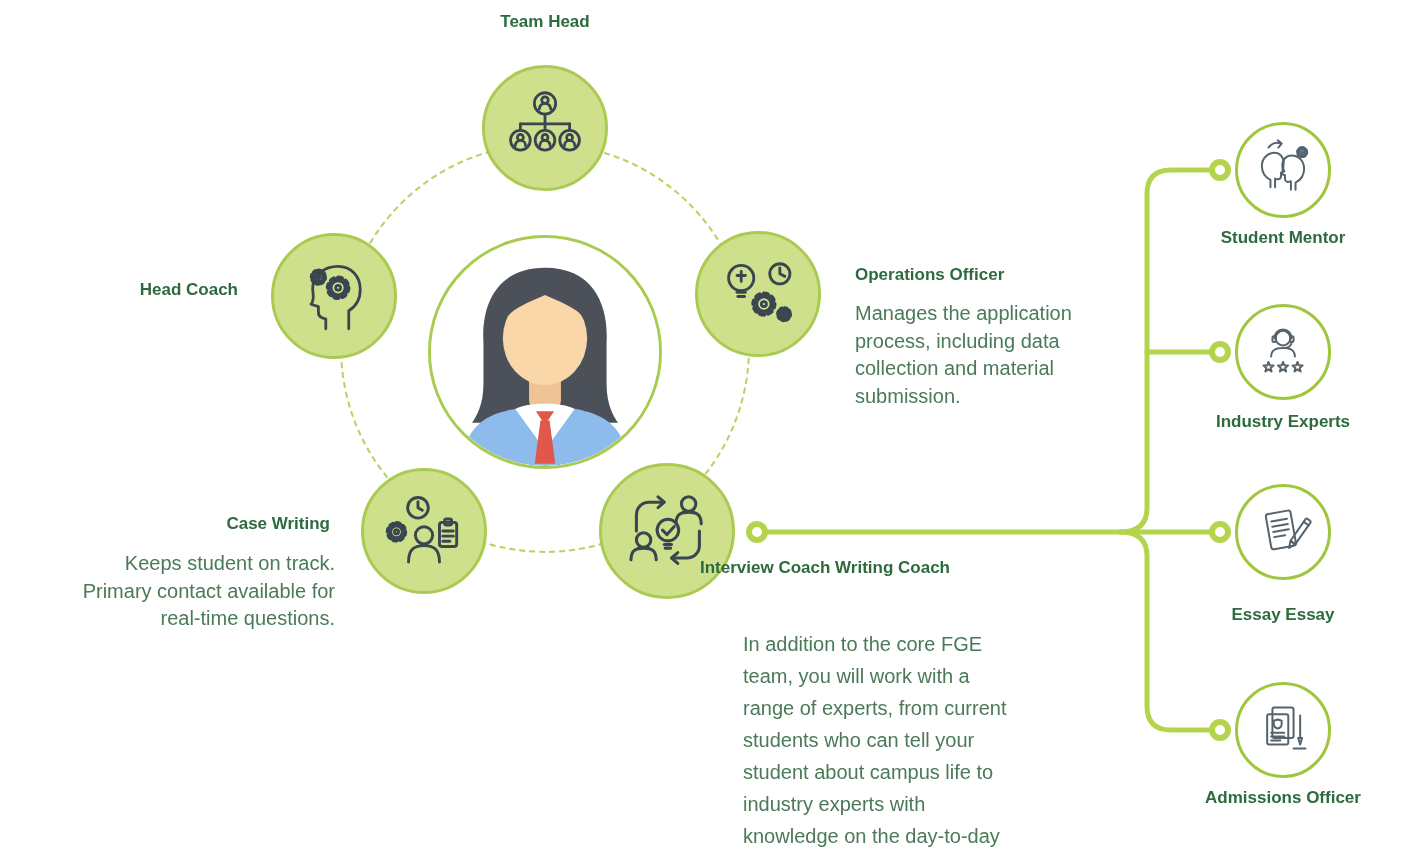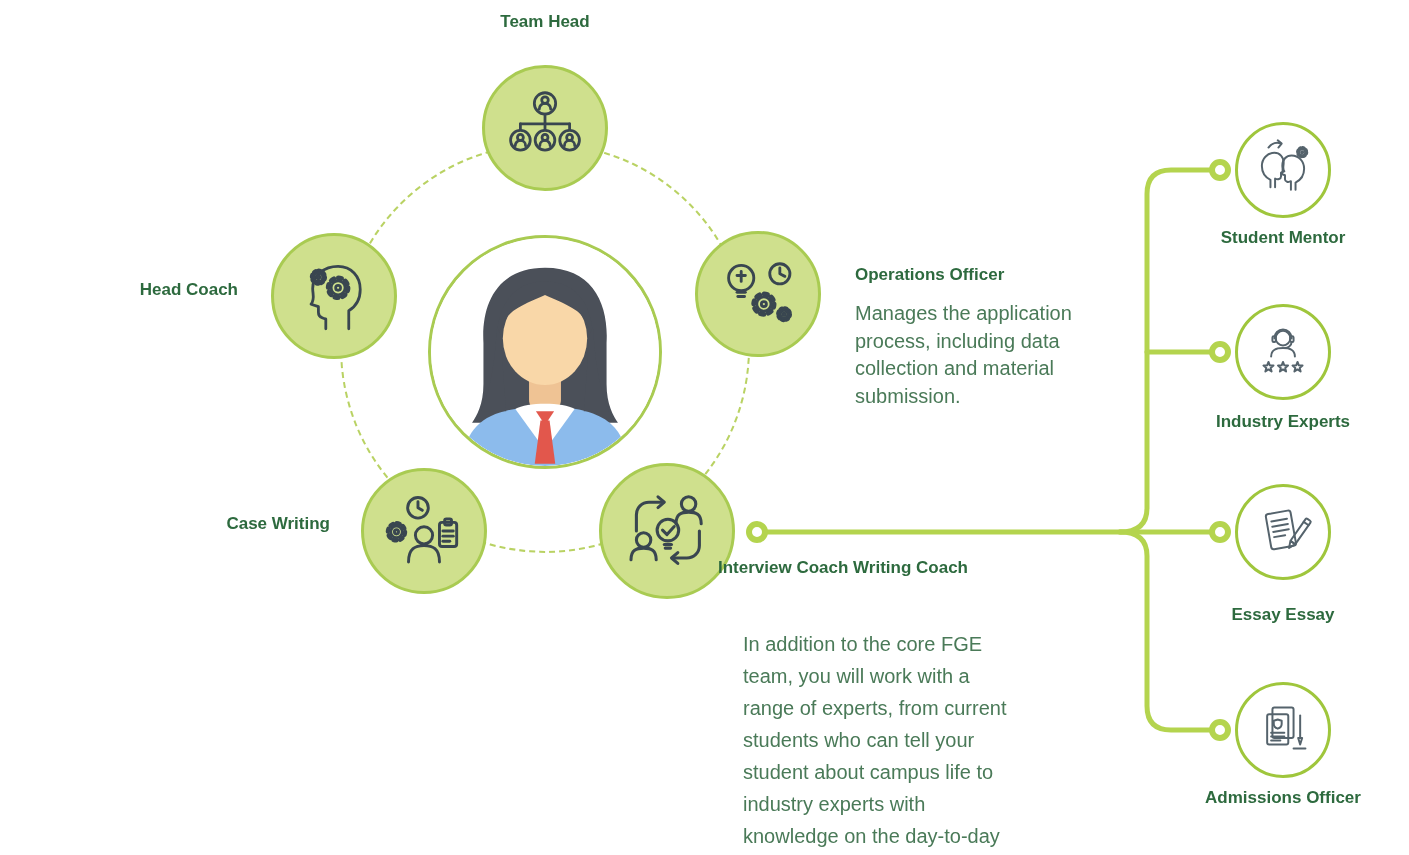--- a/index.html
+++ b/index.html
@@ -172,22 +172,25 @@
 
   <div class="label align-right" style="left:30px;top:280px;width:208px">Head Coach</div>
 
   <div class="label" style="left:855px;top:265px;width:300px">Operations Officer</div>
   <div class="desc" style="left:855px;top:300px;width:300px">Manages the application
 process, including data
 collection and material
 submission.</div>
 
   <div class="label align-right" style="left:120px;top:514px;width:210px">Case Writing</div>
-
-  <div class="label" style="left:718px;top:558px;width:390px">Interview Coach Writing Coach</div>
+  <div class="desc align-right" style="left:0px;top:550px;width:335px">Keeps student on track.
+Primary contact available for
+real-time questions.</div>
+
+  <div class="label" style="left:700px;top:558px;width:390px">Interview Coach Writing Coach</div>
   <div class="desc desc-interview" style="left:743px;top:592px;width:380px">In addition to the core FGE
 team, you will work with a
 range of experts, from current
 students who can tell your
 student about campus life to
 industry experts with
 knowledge on the day-to-day
 of their careers.</div>
 
   <div class="expert" style="left:1235px;top:122px">

